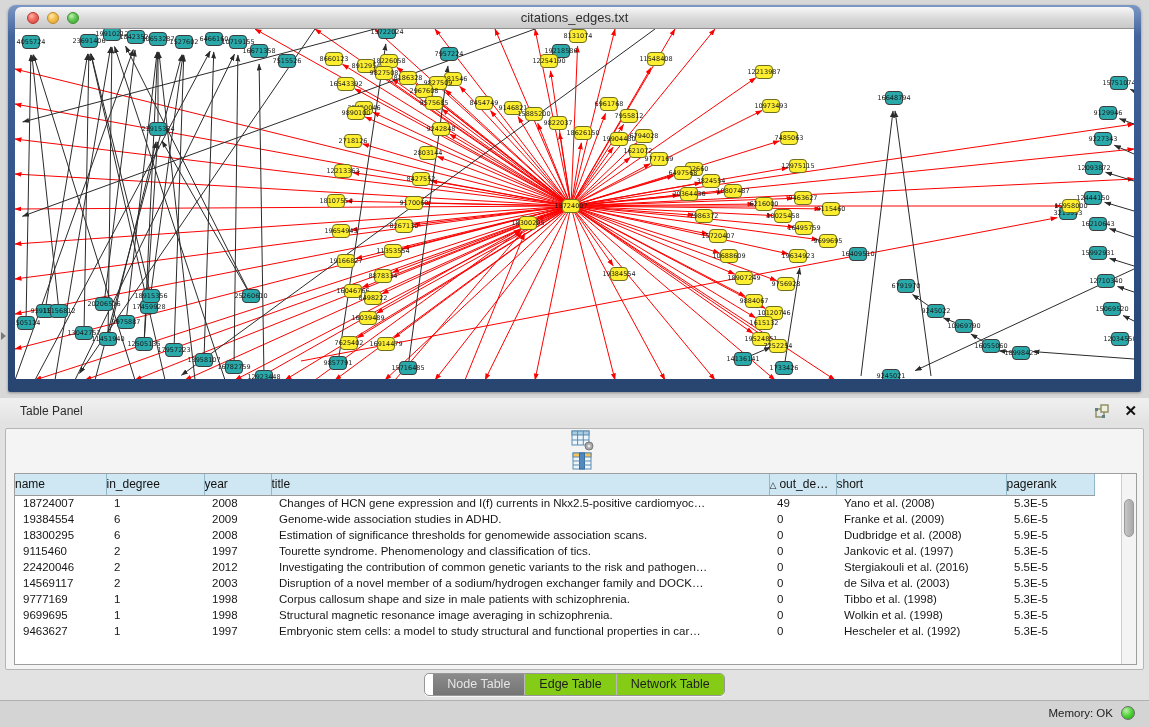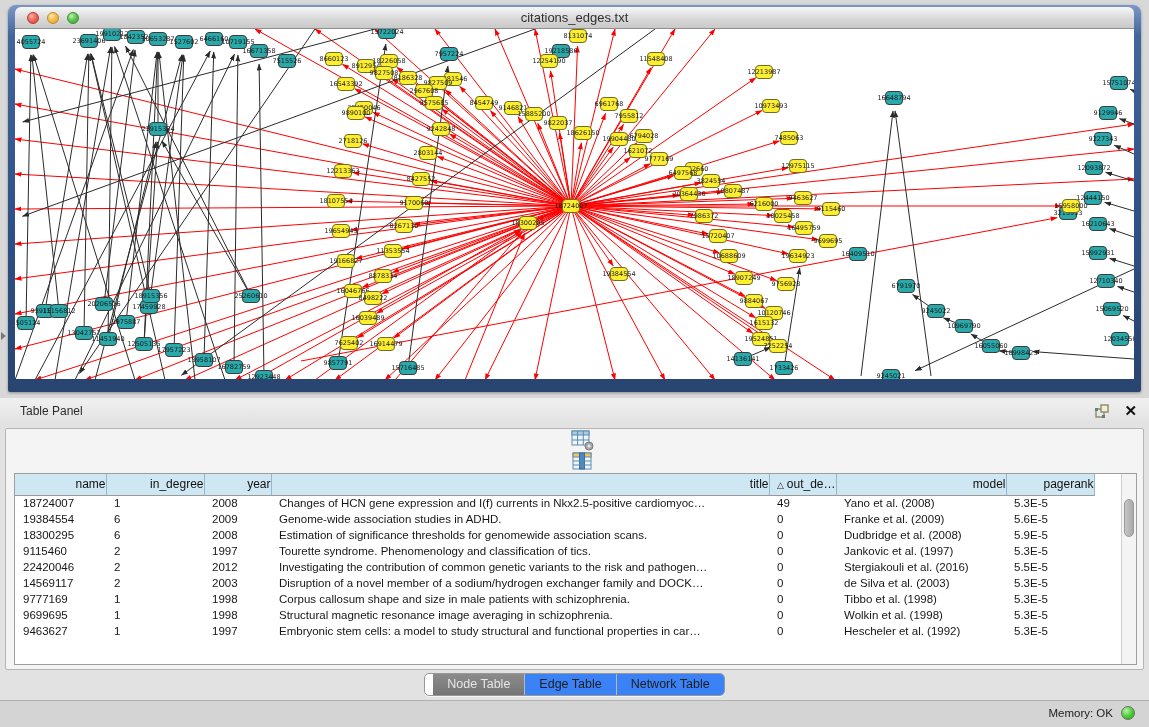--- a/index.html
+++ b/index.html
@@ -52,32 +52,32 @@
     box-shadow:inset 0 1px 1px rgba(0,0,0,.08); }
   .tb-select .val { flex:1; }
   .spin { display:flex; flex-direction:column; gap:1px; align-items:center; }
   .spin b { width:0; height:0; border-left:4px solid transparent; border-right:4px solid transparent; }
   .spin .up { border-bottom:4px solid #555; }
   .spin .dn { border-top:4px solid #555; }
 
   .grid { position:absolute; left:8px; right:6px; top:44px; bottom:4px; background:#ffffff; border:1px solid #9e9e9e; overflow:hidden; }
   table.data { border-collapse:collapse; table-layout:fixed; width:1079px; }
   table.data th { height:21px; background:#cfe7f2; border-right:1px solid #93b8ca; border-bottom:1px solid #9a9a9a;
-    font-size:12px; font-weight:normal; color:#111; text-align:right; overflow:hidden; white-space:nowrap; }
+    font-size:12px; font-weight:normal; color:#111; text-align:left; overflow:hidden; white-space:nowrap; }
   table.data td { height:16px; font-size:11.5px; color:#161616; padding:0 4px 0 8px;
     overflow:hidden; white-space:nowrap; }
   .sort-tri { font-size:9px; margin-right:3px; color:#222; }
   .vscroll { position:absolute; right:0; top:0; bottom:0; width:15px; background:#f4f4f4; border-left:1px solid #cfcfcf; }
   .vthumb { position:absolute; left:2px; top:25px; width:10px; height:38px; border-radius:6px;
     background:linear-gradient(90deg,#c6c6c6,#a9a9a9); border:1px solid #9a9a9a; }
 
   .tabs-row { position:absolute; left:0; right:0; bottom:3px; height:24px; text-align:center; }
   .segmented { display:inline-flex; border:1px solid #979797; border-radius:5px; overflow:hidden; background:#ffffff;
     box-shadow:0 1px 0 rgba(255,255,255,.7); }
-  .seg { padding:3px 14px 4px; font-size:12.5px; color:#1e1e1e; background:#3b82f6; border-right:1px solid #b9b9b9; }
+  .seg { padding:3px 14px 4px; font-size:12.5px; color:#1e1e1e; background:#84cc16; border-right:1px solid #b9b9b9; }
   .seg:last-child { border-right:none; }
   .seg.selected { background:linear-gradient(180deg,#8b8b8b,#757575); color:#e6e6e6;margin-left:8px; }
 
   
   .statusbar { position:absolute; left:0; bottom:0; width:1149px; height:27px; background:#d4d4d4;
     border-top:1px solid #b0b0b0;text-align:right; }
   .mem { position:absolute; right:36px; top:6px; font-size:11.5px; color:#222; }
   .mem-dot { position:absolute; right:14px; top:5px; width:14px; height:14px; border-radius:50%;
     background:radial-gradient(circle at 35% 30%, #b9f3a6, #44cc2e 55%, #2fa31d); border:1px solid #6d6d6d; }
 </style>
@@ -879,21 +879,21 @@
               <col style="width:170px">
               <col style="width:88px">
           </colgroup>
           <thead>
               <tr id="thead-row">
                 <th>name</th>
                 <th>in_degree</th>
                 <th>year</th>
                 <th>title</th>
                 <th><span class="sort-tri">△</span>out_de…</th>
-                <th>model</th>
+                <th>short</th>
                 <th>pagerank</th>
               </tr>
             </thead>
           <tbody id="tbody-rows">
               <tr>
                 <td>18724007</td>
                 <td>1</td>
                 <td>2008</td>
                 <td>Changes of HCN gene expression and I(f) currents in Nkx2.5-positive cardiomyoc…</td>
                 <td>49</td>

